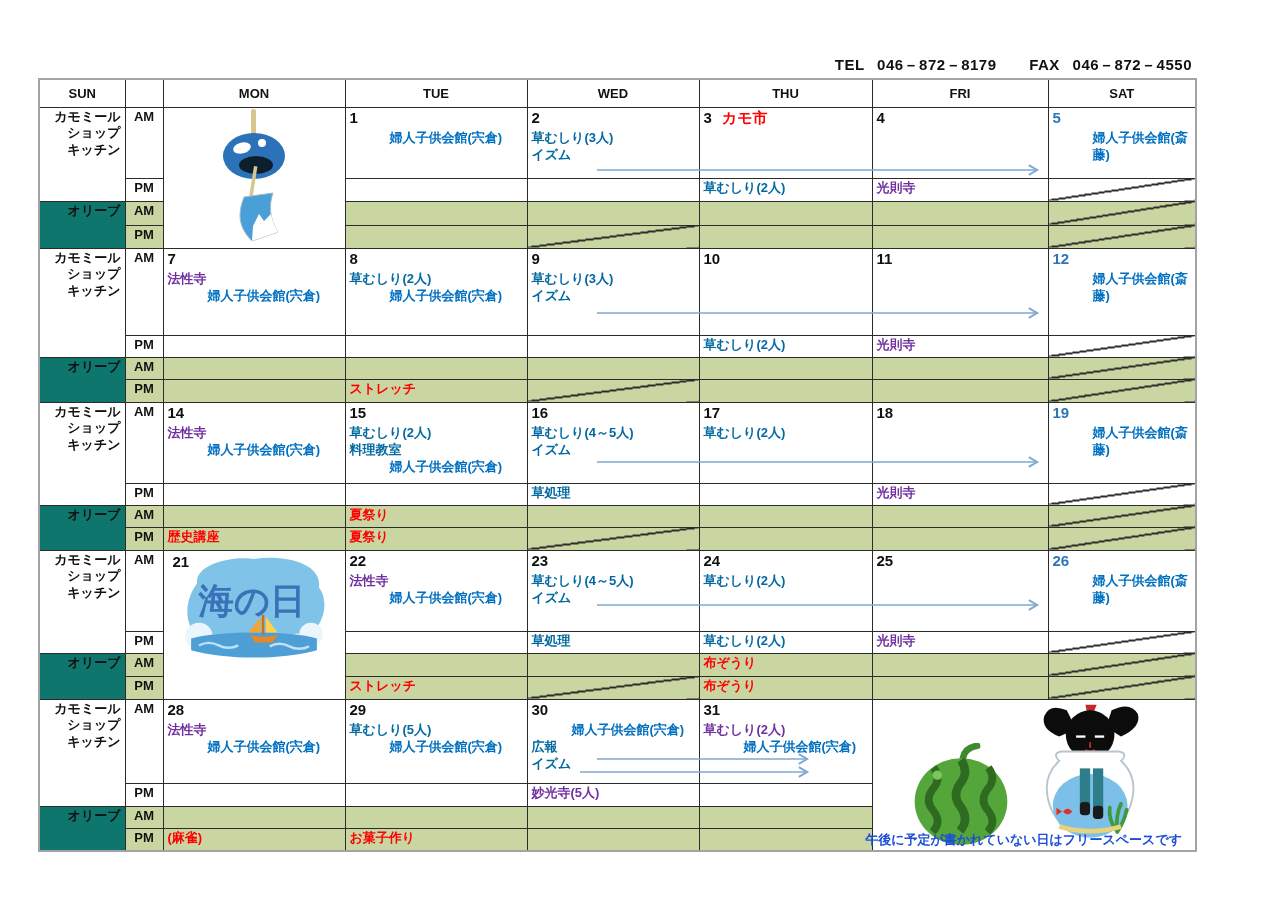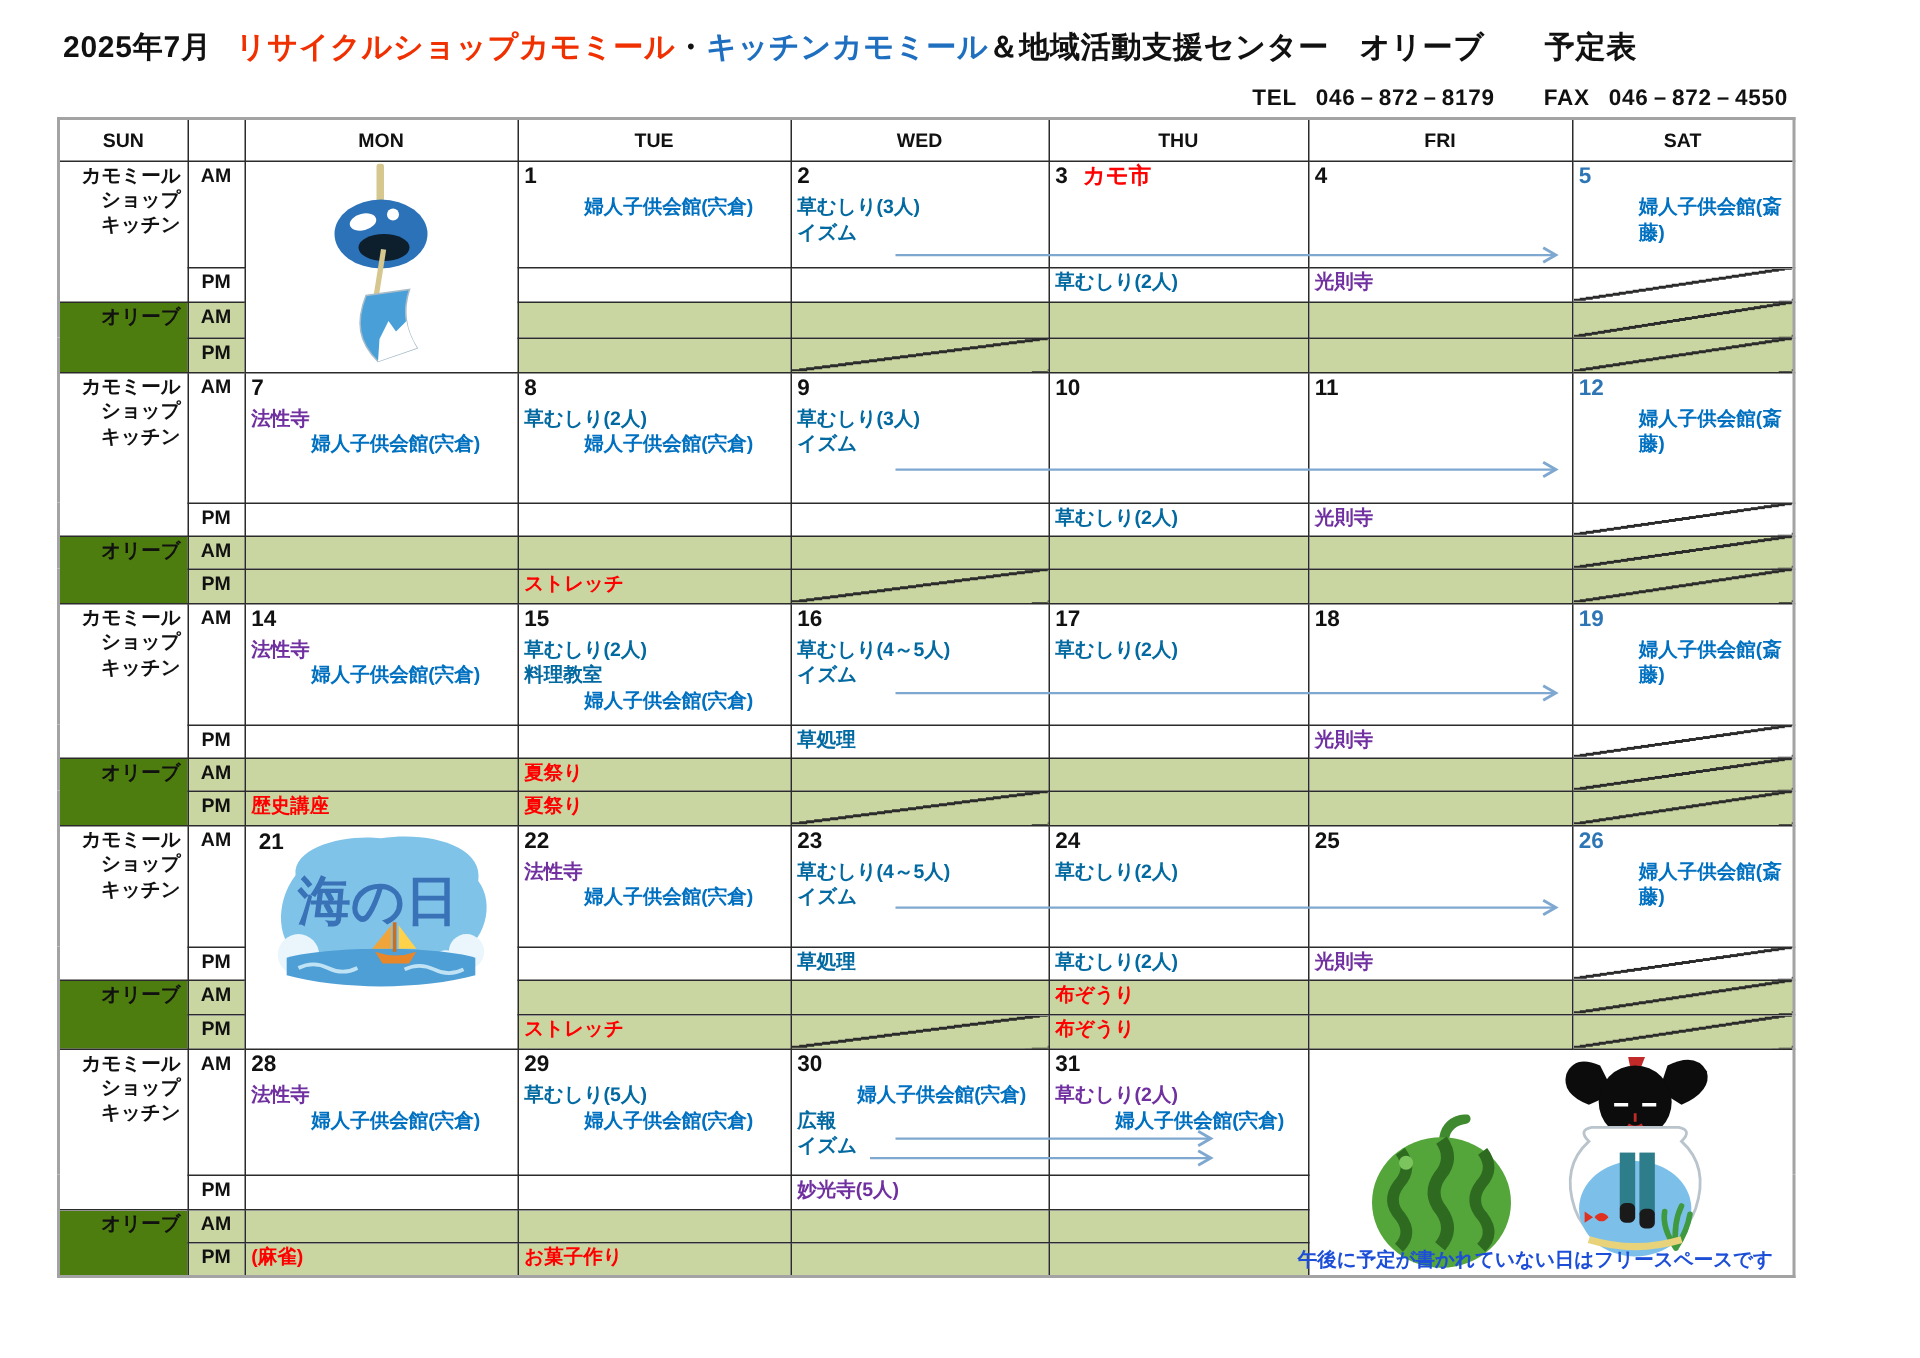--- a/index.html
+++ b/index.html
@@ -20,21 +20,21 @@
   .cal-wrap{position:absolute;left:38px;top:78px;}
   table.cal{border-collapse:collapse;table-layout:fixed;width:1157px;border:2px solid #a3a3a3;}
   table.cal th,table.cal td{border:1px solid #2b2b2b;overflow:hidden;}
   table.cal th{font-size:13px;font-weight:bold;color:#111;padding:2px;background:#fff;}
   th.h-sun{color:#e00000;} th.h-sat{color:#2e75b6;}
   table.cal td{vertical-align:top;padding:1px 4px;font-size:13px;font-weight:bold;
                color:#111;line-height:1.3;}
   td.vmid{vertical-align:middle;text-align:right;}
   td.grp-label{color:#e8551e;font-size:12.5px;line-height:1.35;padding-left:5px;background:#fff;}
   td.olive{background:#c9d6a2;}
-  td.grp-olive{background:#4d7c0f;color:#111;font-size:13px;padding-left:5px;}
+  td.grp-olive{background:#0f766e;color:#111;font-size:13px;padding-left:5px;}
   td.ampm{text-align:center;color:#ff2a00;font-size:13px;padding:1px 0;}
   .date{font-size:15px;font-weight:bold;line-height:1.25;color:#111;margin-bottom:3px;}
   .date .tag{margin-left:10px;}
   .c-k{color:#0369a1;} .c-b{color:#0070c0;padding-left:40px;} .c-p{color:#7030a0;}
   .c-r{color:#ff0000;} .c-s{color:#2e75b6;}
   .date.c-s{color:#2e75b6;}
   .ln{line-height:1.3;}
   td.slash{background-image:linear-gradient(to bottom right,
             transparent calc(50% - 1px),#2b2b2b calc(50% - 1px),
             #2b2b2b calc(50% + 1px),transparent calc(50% + 1px));}
@@ -48,25 +48,20 @@
                 padding-bottom:4px;box-sizing:border-box;}
   
   svg.arrows{position:absolute;left:0;top:0;pointer-events:none;}
   .footnote{position:absolute;right:98px;top:831px;font-size:13px;font-weight:600;color:#1d4ed8;}
 </style>
 </head>
 <body>
 
 <div class="page">
 
-  <div class="title">
-    <span>2025年7月</span>
-    <span class="t-shop">リサイクルショップカモミール</span><span>・</span><span class="t-kitchen">キッチンカモミール</span><span class="t-rest">＆地域活動支援センター　オリーブ</span>
-    <span class="t-suffix">予定表</span>
-  </div>
 
   <div class="contact">
     <span>TEL</span>
     <span>046－872－8179</span>
     <span class="gap">FAX</span>
     <span>046－872－4550</span>
   </div>
 
   <div class="cal-wrap">
   <table class="cal">

